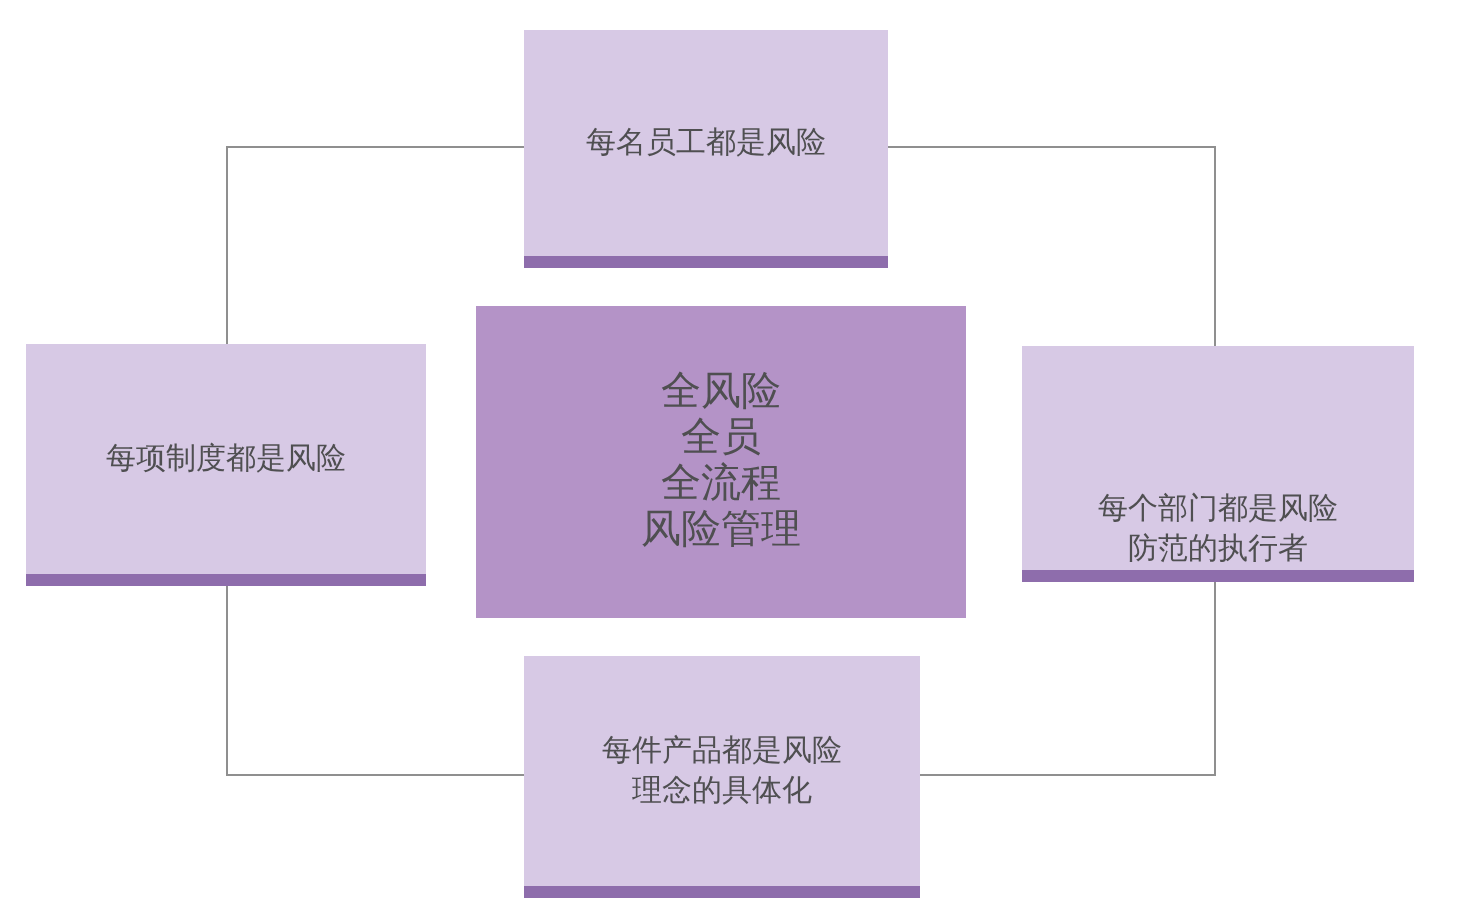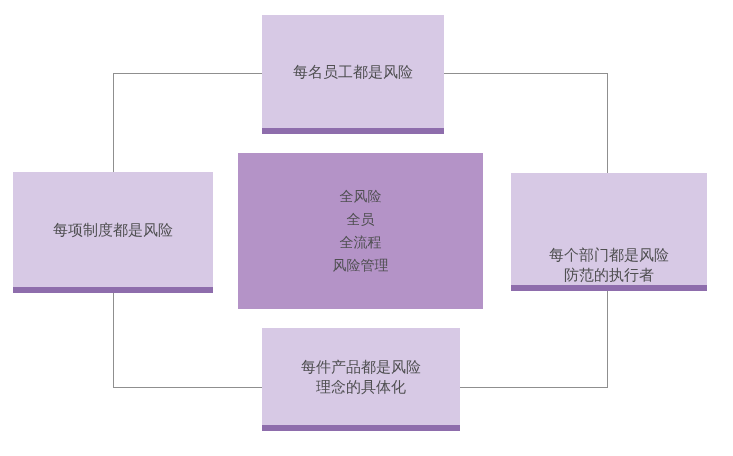--- a/index.html
+++ b/index.html
@@ -33,25 +33,25 @@
   }
   .node {
     background: var(--node-fill, #d7c9e5);
     border-bottom: 6px solid var(--node-border, #8e6dac);
     font-size: 15px;
     line-height: 20px;
   }
   .node-top    { left: 262px; top: 15px;  width: 182px; height: 119px; }
   .node-left   { left: 13px;  top: 172px; width: 200px; height: 121px; gap: 40px; }
   .node-right  { left: 511px; top: 173px; width: 196px; height: 118px; justify-content: flex-end; }
-  .node-bottom { left: 262px; top: 328px; width: 198px; height: 103px; }
+  .node-bottom { left: 262px; top: 328px; width: 198px; height: 121px; }
   .center-node {
     left: 238px; top: 153px; width: 245px; height: 156px;
     background: var(--center-fill, #b493c7);
-    font-size: 14px;
+    font-size: 20px;
     line-height: 23px;
   }
 </style>
 </head>
 <body>
 
 <div class="canvas">
 
   <div class="connector"></div>
 

